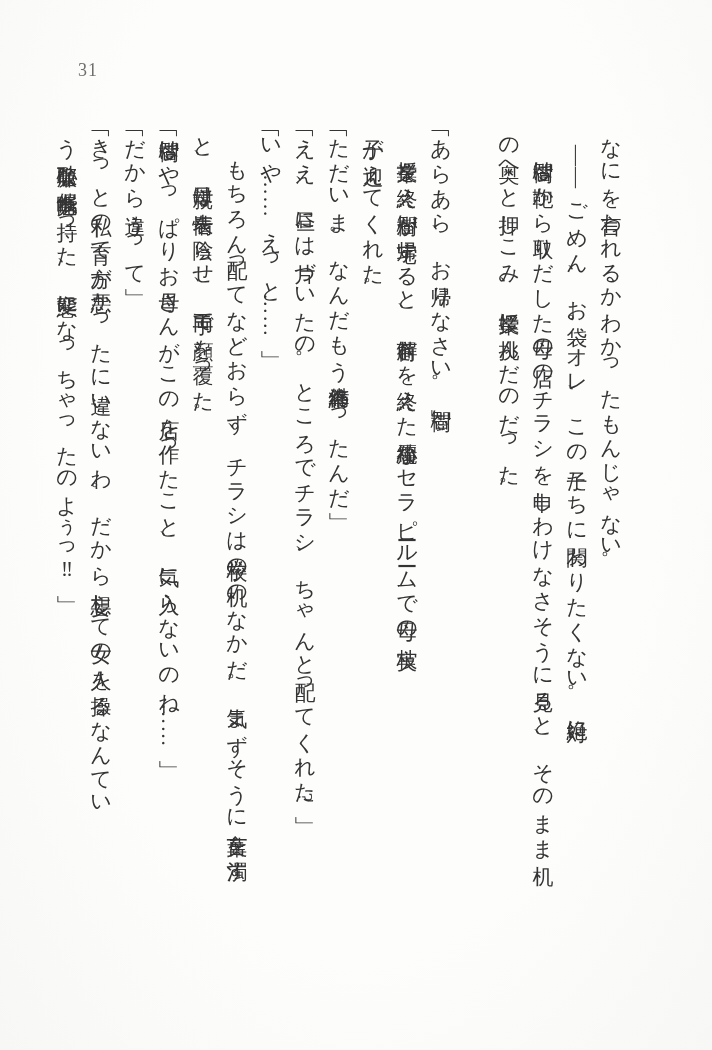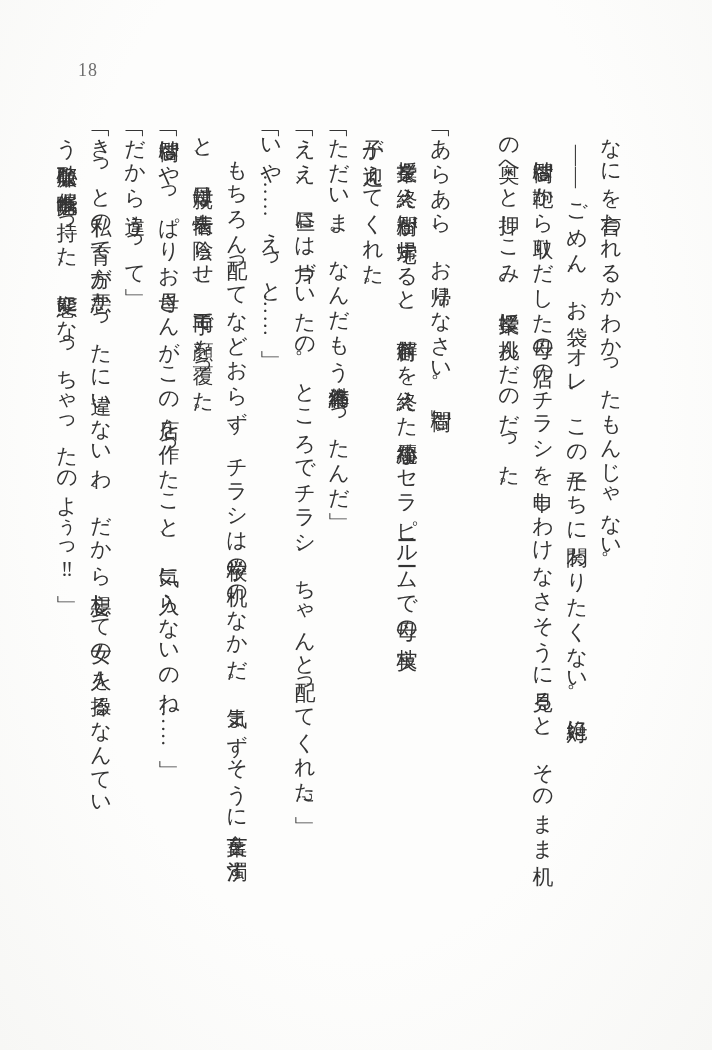--- a/index.html
+++ b/index.html
@@ -48,21 +48,21 @@
   }
   .col.indent {
     text-indent: 22px; 
   }
 </style>
 </head>
 <body>
 
 <div class="page">
 
-  <div class="page-number">18</div>
+  <div class="page-number">31</div>
 
   <div class="text-block">
     <p class="col">なにを言われるかわかったもんじゃない。</p>
     <p class="col indent">――ごめん、お袋。オレ、この子たちに関わりたくない。絶対に。</p>
     <p class="col indent">智樹は鞄から取りだした母の店のチラシを申しわけなさそうに見ると、そのまま机</p>
     <p class="col">の奥へと押しこみ、授業に挑んだのだった。</p>
     <p class="col"></p>
     <p class="col">「あらあら、お帰りなさい。智樹」</p>
     <p class="col indent">授業を終え智樹が帰宅すると、荷解きを終えた小綺麗なセラピールームで母の枝実</p>
     <p class="col">子が迎えてくれた。</p>

